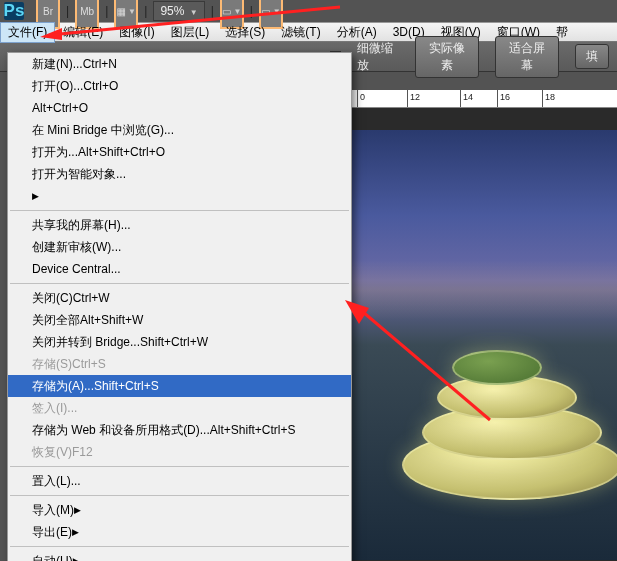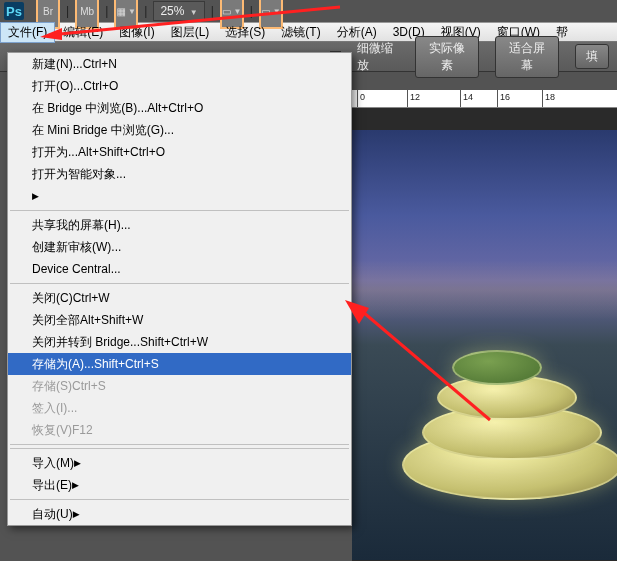--- a/index.html
+++ b/index.html
@@ -1,19 +1,19 @@
 <!DOCTYPE html>
 <html><head>
 <meta charset="utf-8">
 <style>
 * { margin: 0; padding: 0; box-sizing: border-box; font-family: "Microsoft YaHei", SimSun, sans-serif; font-size: 12px; }
 body { width: 617px; height: 561px; background: #535353; overflow: hidden; position: relative; }
 
 .toolbar { background: #535353; height: 22px; display: flex; align-items: center; padding: 0 4px; gap: 2px; }
-.ps-logo { width: 20px; height: 18px; background: #0a3d62; color: #5cd6f5; display: flex; align-items: center; justify-content: center; font-weight: bold; font-size: 13px; border-radius: 2px; }
+.ps-logo { width: 20px; height: 18px; background: #0a3d62; color: #5cd6f5; display: flex; align-items: center; justify-content: center; font-weight: bold; font-size: 17px; border-radius: 2px; }
 .tool-btn { background: #7a7a7a; border: 2px solid #fdba74; padding: 2px 0; color: #ddd; font-size: 10px; min-width: 24px; height: 35px; display: flex; align-items: center; justify-content: center; }
 .tool-sep { width: 8px; }
 .zoom-box { background: #5a5a5a; color: #eee; padding: 2px 6px; border: 1px solid #3a3a3a; }
 .dropdown-arrow { color: #ccc; font-size: 8px; margin-left: 2px; }
 .csep { color: #222; margin: 0 4px; }
 
 .menubar { background: linear-gradient(#f5f5f5, #e2e2e2); height: 20px; display: flex; align-items: center; border-top: 1px solid #999; border-bottom: 1px solid #777; }
 .menubar-item { padding: 2px 8px; color: #000; cursor: default; }
 .menubar-item.active { background: #cde6f7; border: 1px solid #7da2ce; padding: 1px 7px; }
 
@@ -52,21 +52,21 @@
 
 <div class="toolbar">
   <div class="ps-logo">Ps</div>
   <span class="tool-sep"></span>
   <div class="tool-btn">Br</div>
   <span class="csep">|</span>
   <div class="tool-btn">Mb</div>
   <span class="csep">|</span>
   <div class="tool-btn">▦<span class="dropdown-arrow">▼</span></div>
   <span class="csep">|</span>
-  <div class="zoom-box"><span>25%</span> <span class="dropdown-arrow">▼</span></div>
+  <div class="zoom-box"><span>95%</span> <span class="dropdown-arrow">▼</span></div>
   <span class="csep">|</span>
   <div class="tool-btn">▭<span class="dropdown-arrow">▼</span></div>
   <span class="csep">|</span>
   <div class="tool-btn">▭<span class="dropdown-arrow">▼</span></div>
 </div>
 
 <div class="menubar">
   <div class="menubar-item active">文件(F)</div>
   <div class="menubar-item">编辑(E)</div>
   <div class="menubar-item">图像(I)</div>
@@ -111,21 +111,20 @@
 <div class="dropdown" id="file-menu">
     <div class="menu-item">
       <span>新建(N)...</span>
       <span>Ctrl+N</span>
     </div>
     <div class="menu-item">
       <span>打开(O)...</span>
       <span>Ctrl+O</span>
     </div>
     <div class="menu-item">
-      <span>在 Bridge 中浏览(B)...</span>
       <span>Alt+Ctrl+O</span>
     </div>
     <div class="menu-item">
       <span>在 Mini Bridge 中浏览(G)...</span>
       <span></span>
     </div>
     <div class="menu-item">
       <span>打开为...</span>
       <span>Alt+Shift+Ctrl+O</span>
     </div>
@@ -154,38 +153,46 @@
       <span>关闭(C)</span>
       <span>Ctrl+W</span>
     </div>
     <div class="menu-item">
       <span>关闭全部</span>
       <span>Alt+Shift+W</span>
     </div>
     <div class="menu-item">
       <span>关闭并转到 Bridge...</span>
       <span>Shift+Ctrl+W</span>
+    </div>
+    <div class="menu-item disabled">
+      <span>存储(S)</span>
+      <span>Ctrl+S</span>
     </div>
     <div class="menu-item highlighted">
       <span>存储为(A)...</span>
       <span>Shift+Ctrl+S</span>
     </div>
     <div class="menu-item disabled">
-      <span>存储(S)</span>
-      <span>Ctrl+S</span>
-    </div>
-    <div class="menu-item disabled">
       <span>签入(I)...</span>
       <span></span>
+    </div>
+    <div class="menu-item">
+      <span>存储为 Web 和设备所用格式(D)...</span>
+      <span>Alt+Shift+Ctrl+S</span>
     </div>
     <div class="menu-item disabled">
       <span>恢复(V)</span>
       <span>F12</span>
     </div>
     <div class="menu-sep"></div>
+    <div class="menu-item">
+      <span>置入(L)...</span>
+      <span></span>
+    </div>
     <div class="menu-sep"></div>
     <div class="menu-item">
       <span>导入(M)</span>
       <span class="arrow">▶</span>
     </div>
     <div class="menu-item">
       <span>导出(E)</span>
       <span class="arrow">▶</span>
     </div>
     <div class="menu-sep"></div>

